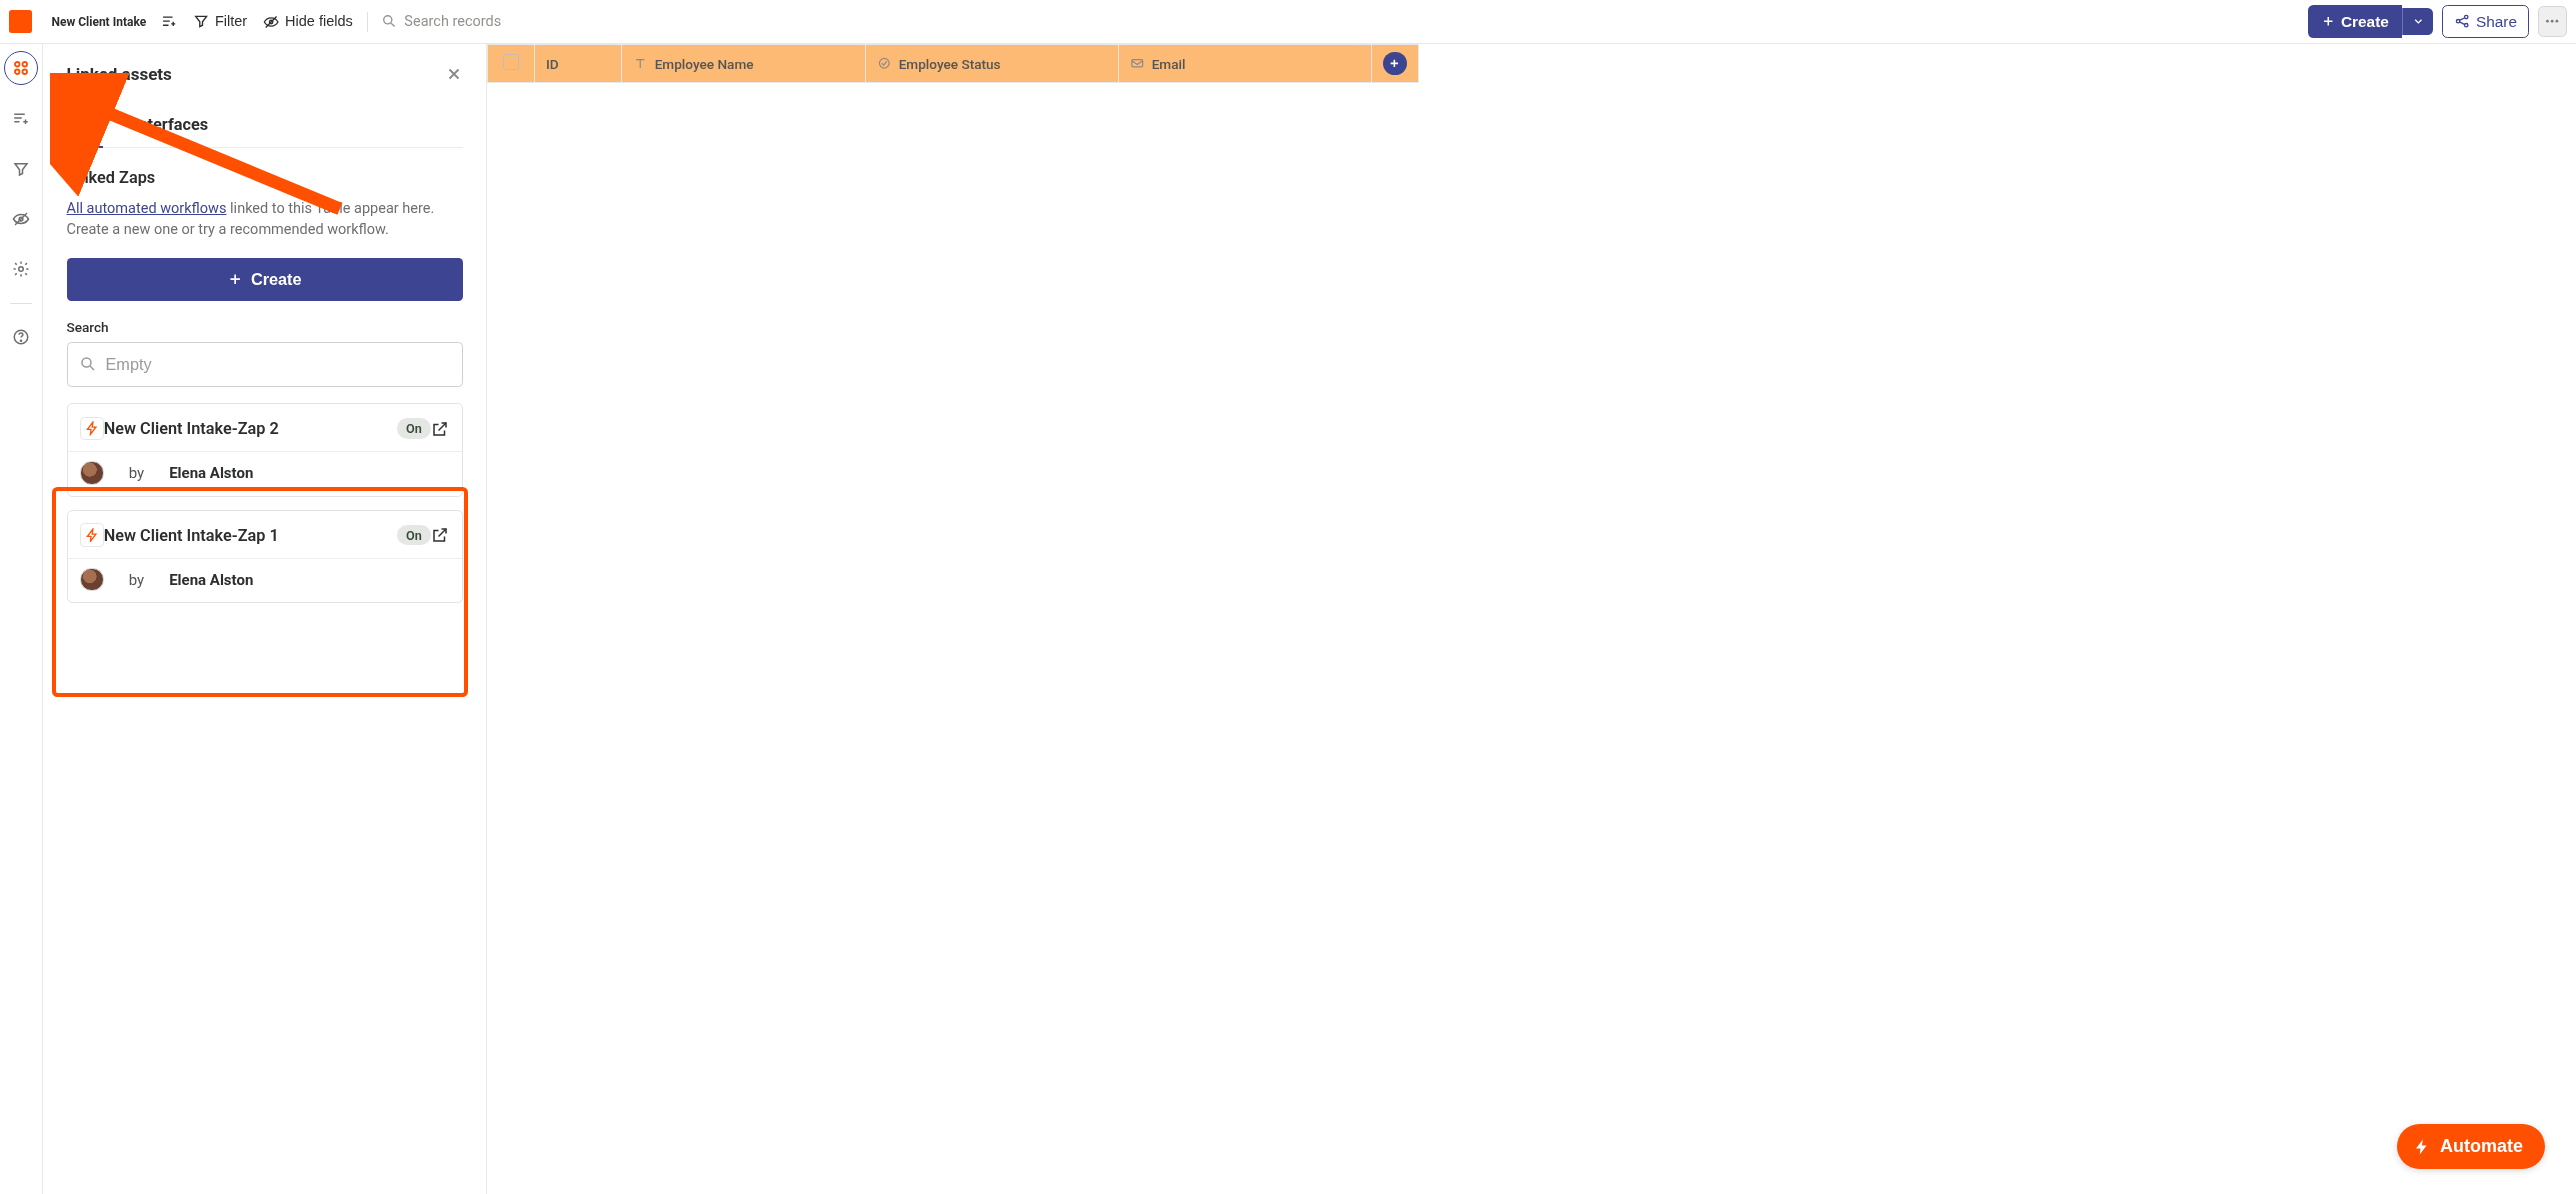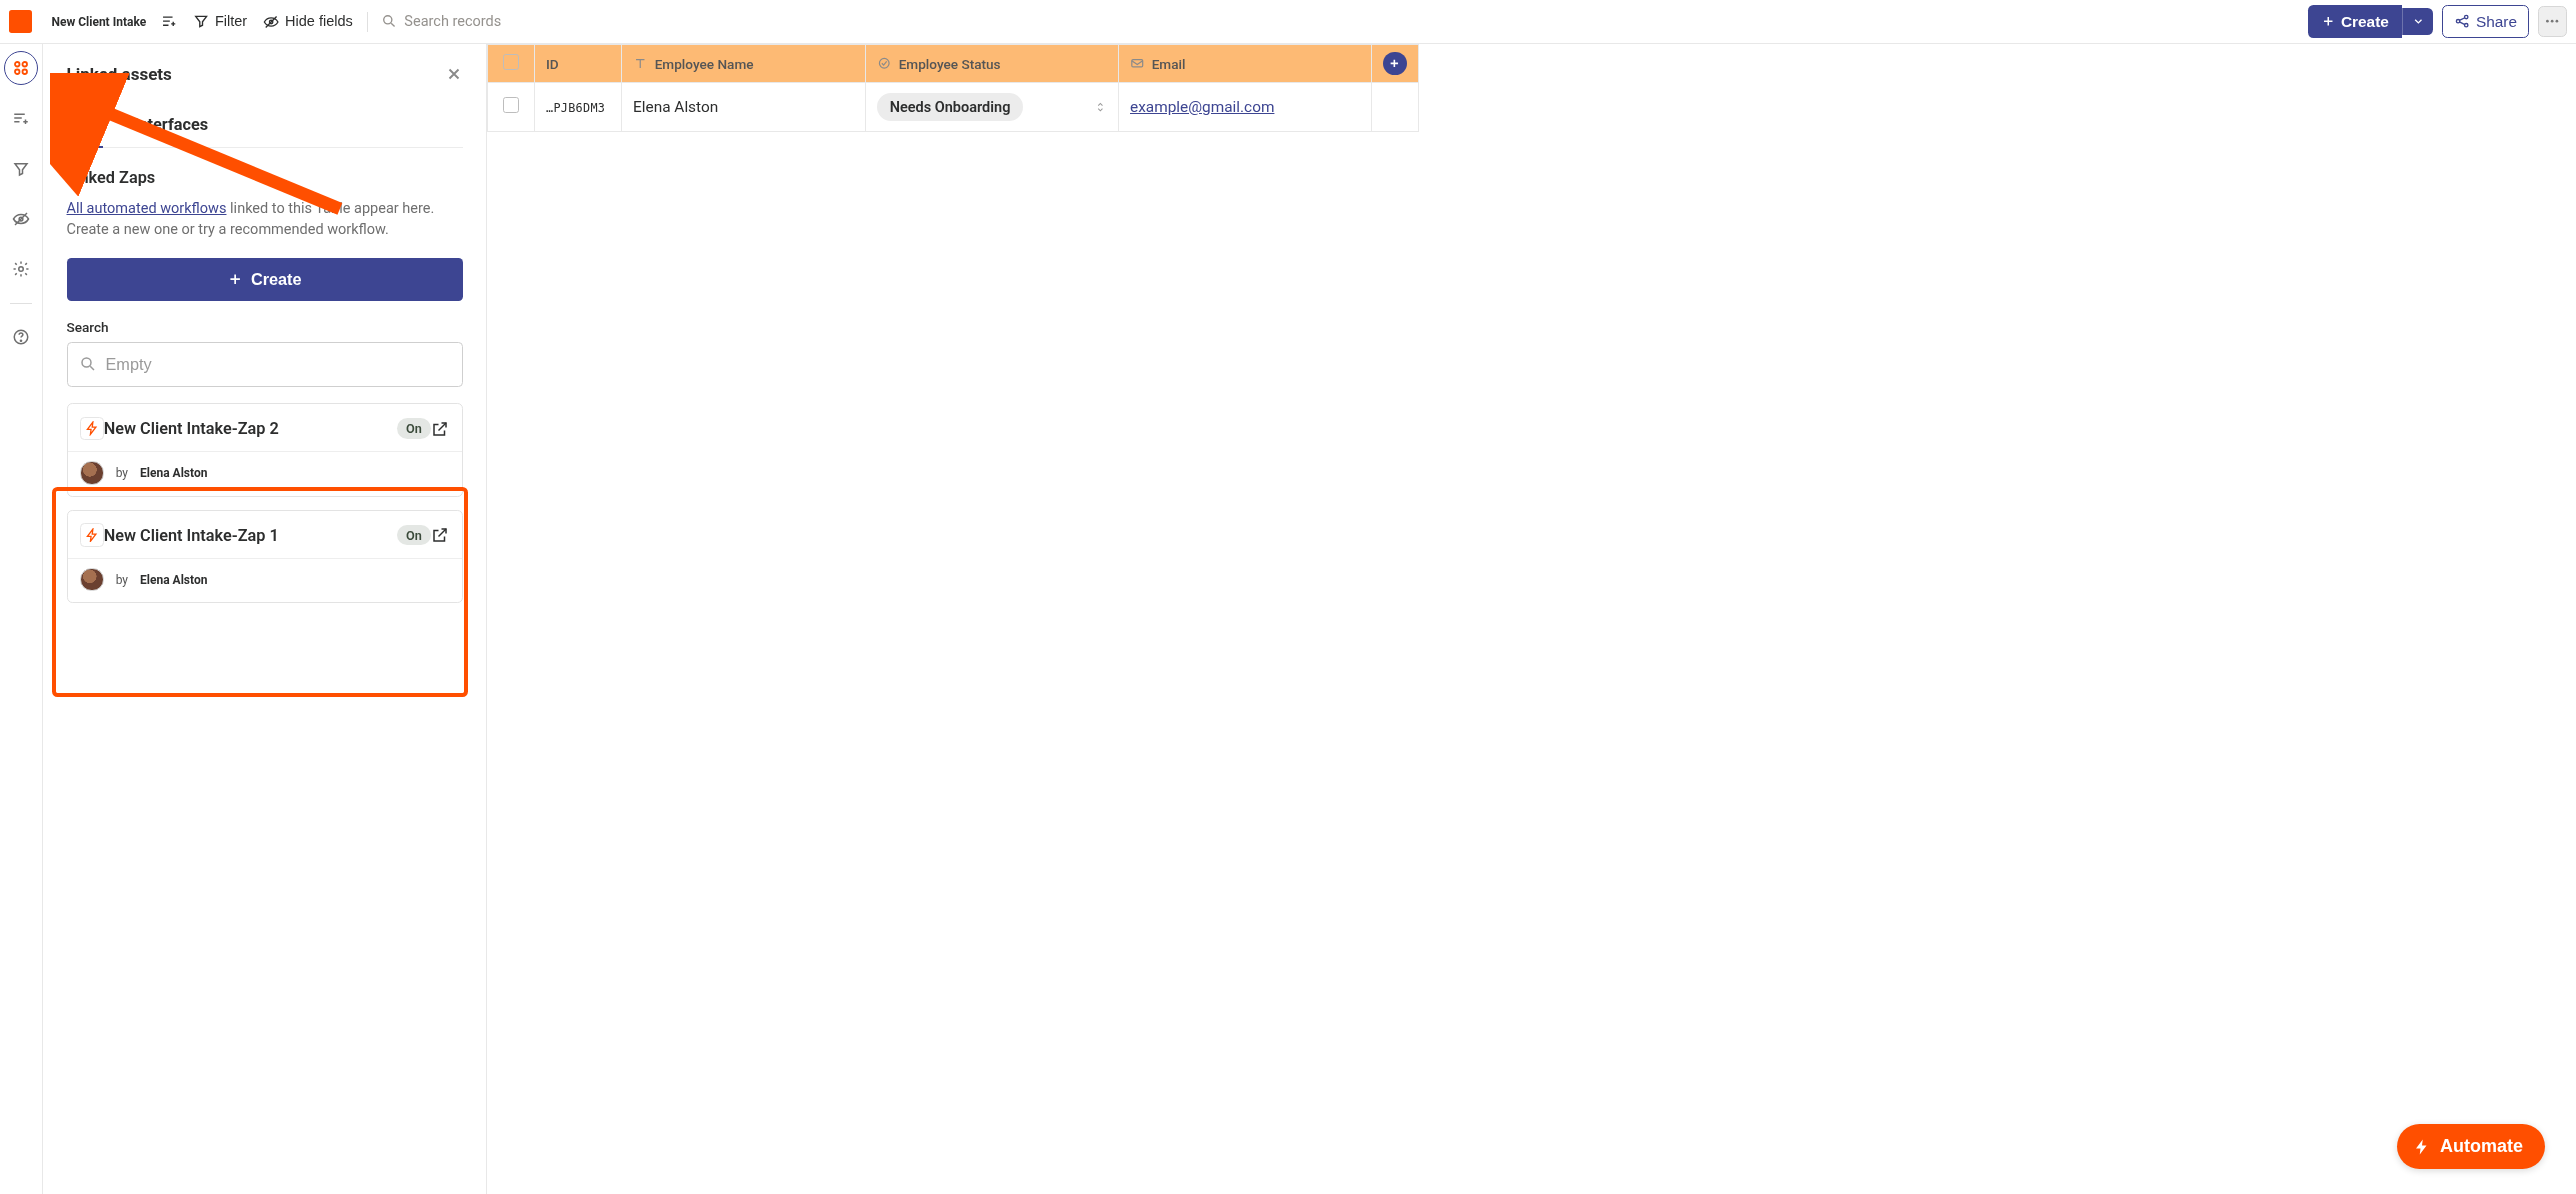--- a/index.html
+++ b/index.html
@@ -45,21 +45,21 @@
   .search-box input { border:none; outline:none; font-size:16.3px; flex:1; color:#2d2e2e; }
   .search-box input::placeholder { color:#9a9a9a; }
 
   .zap-list { margin-top:16.3px; display:flex; flex-direction:column; gap:12.7px; }
   .zap-card { border:0.9px solid #e3e3e3; border-radius:5.4px; background:#fff; }
   .zap-row1 { display:flex; align-items:center; padding:12.7px 12.7px 11px 12.7px; gap:0; }
   .zap-icon { width:23.5px; height:23.5px; border:0.9px solid #e6e6e6; border-radius:4.5px; display:flex; align-items:center; justify-content:center; }
   .zap-name { font-size:16.3px; font-weight:600; flex:1; }
   .zap-status { background:#e4e7e4; color:#3a4a3a; font-size:12.7px; font-weight:600; padding:2.7px 9px; border-radius:11px; }
   .zap-open { cursor:pointer; color:#2d2e2e; }
-  .zap-row2 { border-top:0.9px solid #eee; padding:9px 12.7px 11px 12.7px; display:flex; align-items:center; gap:12px; font-size:12px; }
+  .zap-row2 { border-top:0.9px solid #eee; padding:9px 12.7px 11px 12.7px; display:flex; align-items:center; gap:25px; font-size:15px; }
   .avatar { width:23.5px; height:23.5px; border-radius:50%; background: radial-gradient(circle at 40% 35%, #a57050 0 35%, #6b4030 36% 100%); border:0.9px solid #d0d0d0; }
   .by-label { color:#555; }
   .by-name { font-weight:700; }
 
   
   .highlight-box { position:absolute; border:4.5px solid #ff4f00; border-radius:5.4px; pointer-events:none; }
 
   
   .arrow-ann { position:absolute; pointer-events:none; }
 
@@ -369,37 +369,20 @@
           </div>
         </th>
         <th class="addcol">
           <span class="addcol-btn">
             <svg width="12.7" height="12.7" viewBox="0 0 24 24" fill="none" stroke="#fff" stroke-width="3">
                   <path d="M12 5v14M5 12h14"></path>
                 </svg>
           </span>
         </th>
       </tr>
-      <tr class="data-row">
-        <td class="chkcol"><input type="checkbox" style=""></td>
-        <td><span class="idval">…PJB6DM3</span></td>
-        <td><span>Elena Alston</span></td>
-        <td>
-          <div class="status-cell">
-            <span class="status-chip">Needs Onboarding</span>
-            <span class="updown">
-              <svg width="12.7" height="16.3" viewBox="0 0 24 24" fill="none" stroke="#9a9a9a" stroke-width="2">
-                    <path d="M8 9l4-4 4 4M8 15l4 4 4-4"></path>
-                  </svg>
-            </span>
-          </div>
-        </td>
-        <td><a href="#" class="emailv">example@gmail.com</a></td>
-        <td class="addcol"></td>
-      </tr>
     </tbody>
       </table>
   </div>
 
   <svg class="arrow-ann" style="left:50px; top:29px;" width="308" height="154" viewBox="0 0 340 170">
     <defs>
       <marker id="ahead" markerWidth="14" markerHeight="14" refX="3" refY="7" orient="auto">
         <polygon points="0,0 14,7 0,14" fill="#ff4f00"></polygon>
       </marker>
     </defs>

